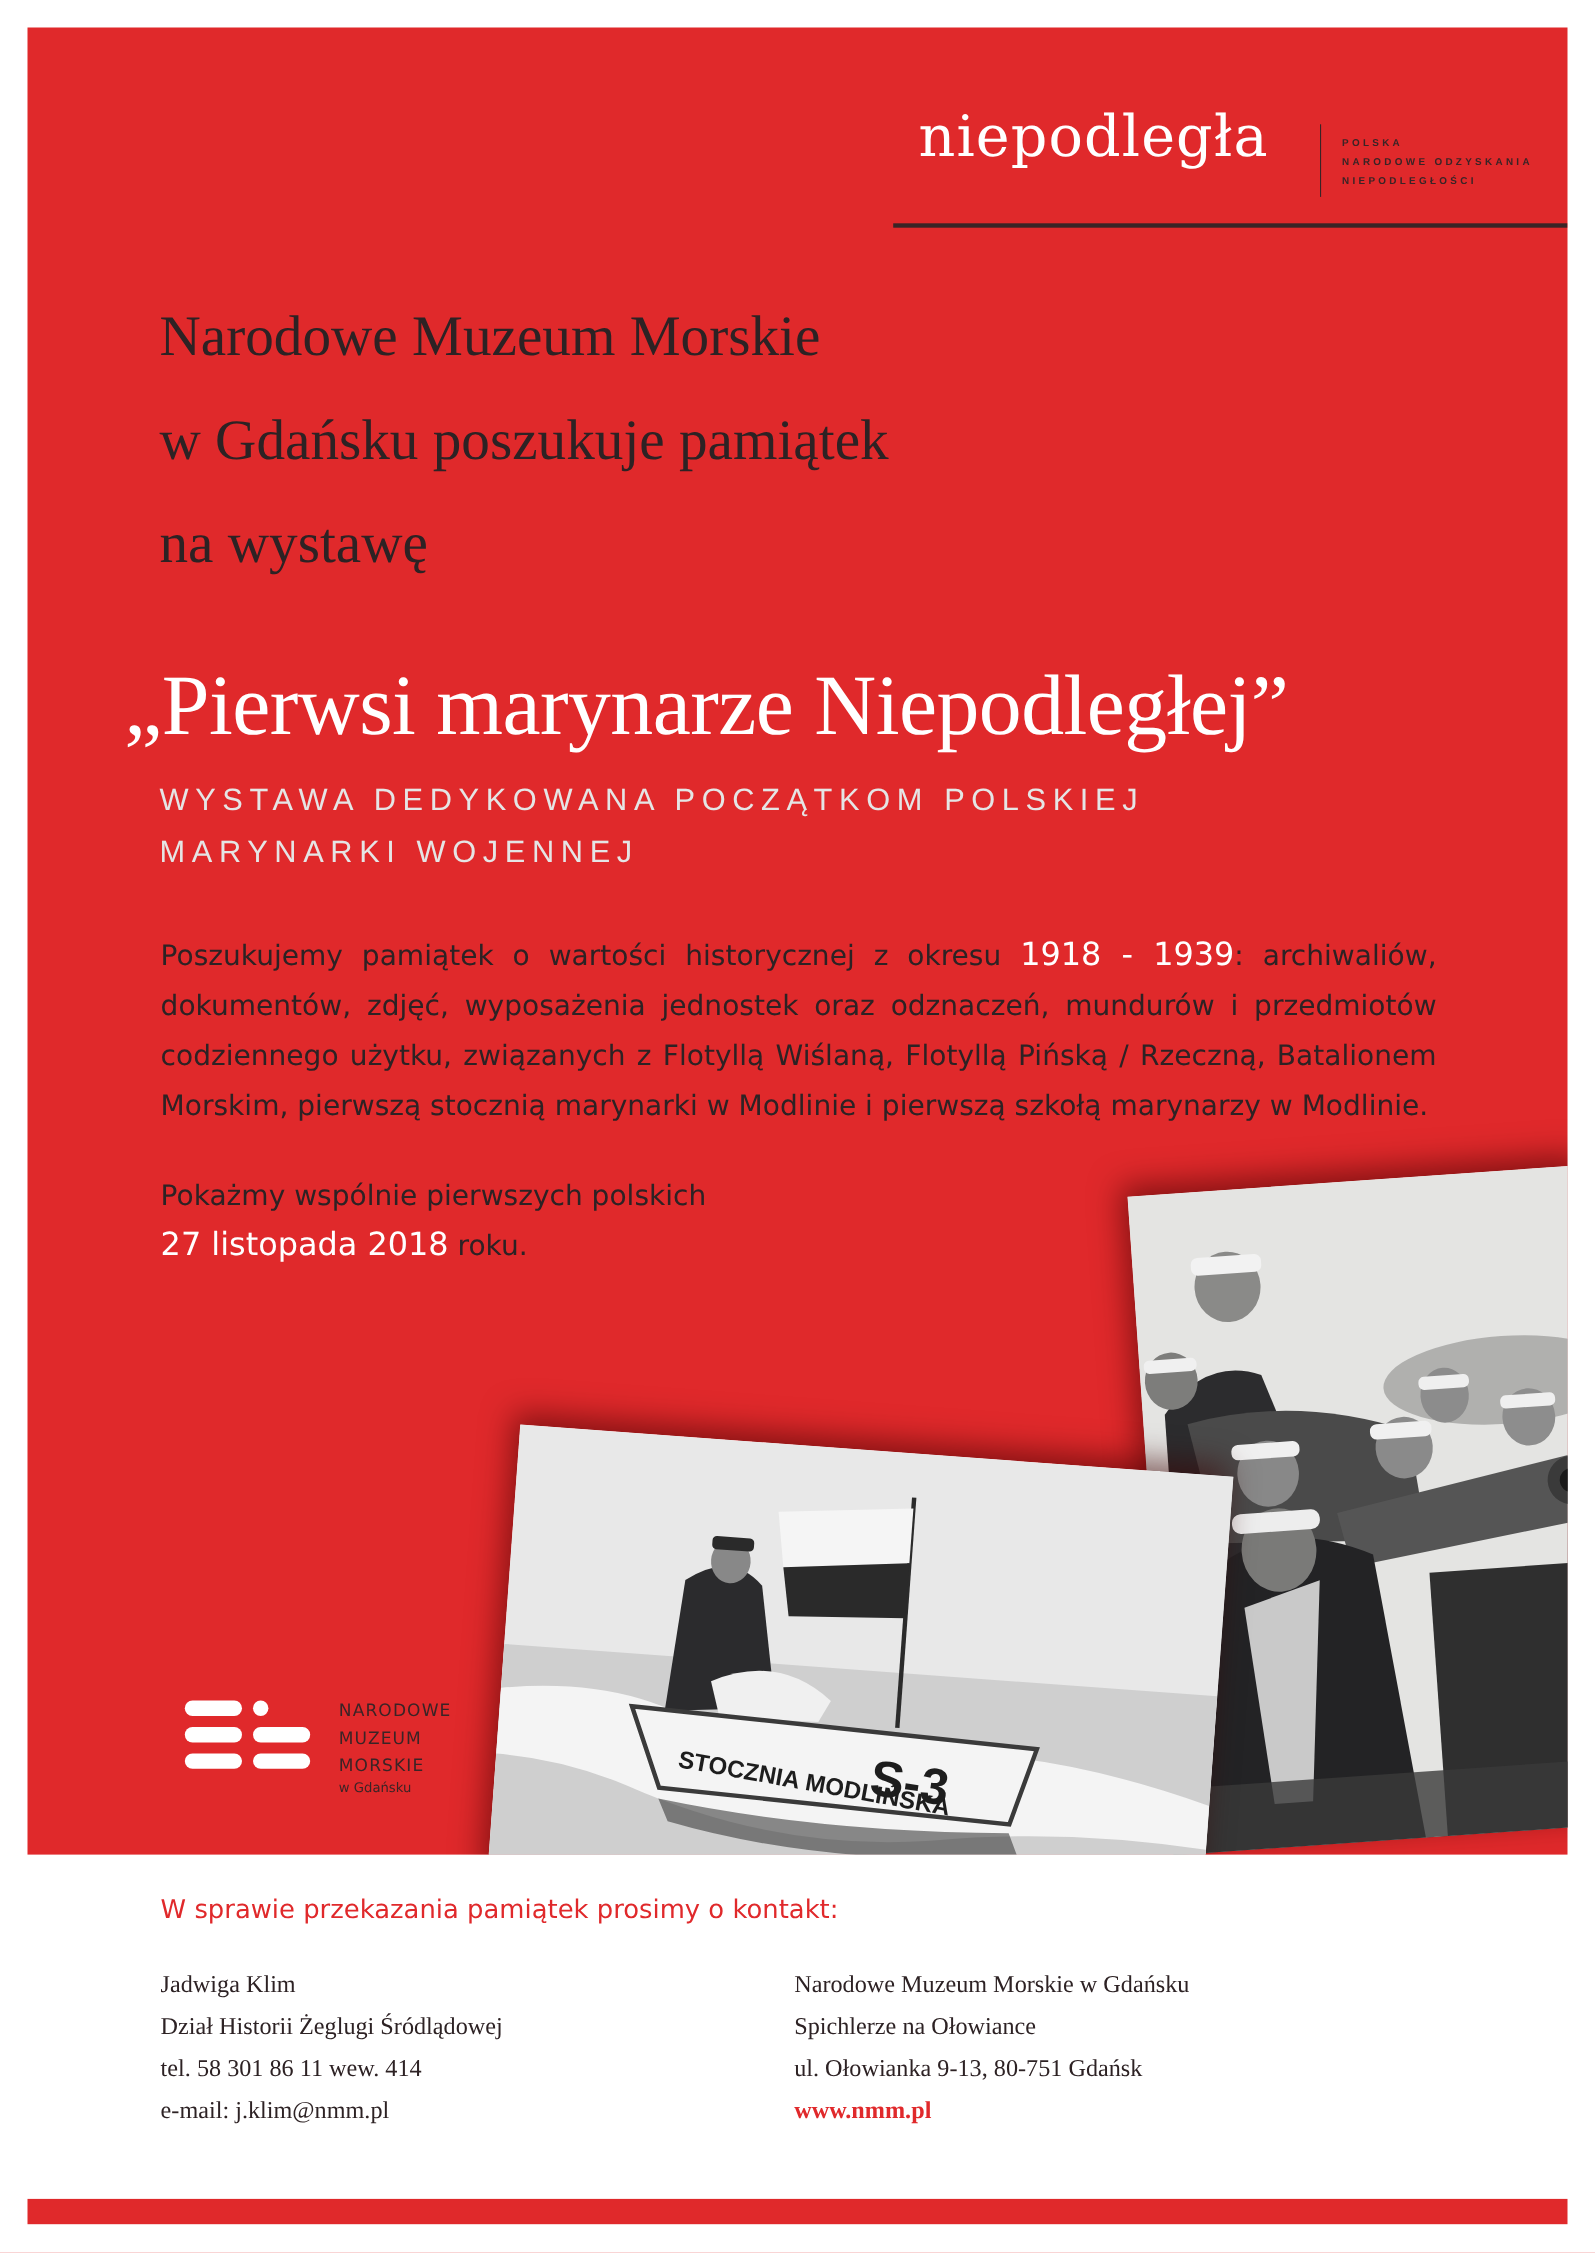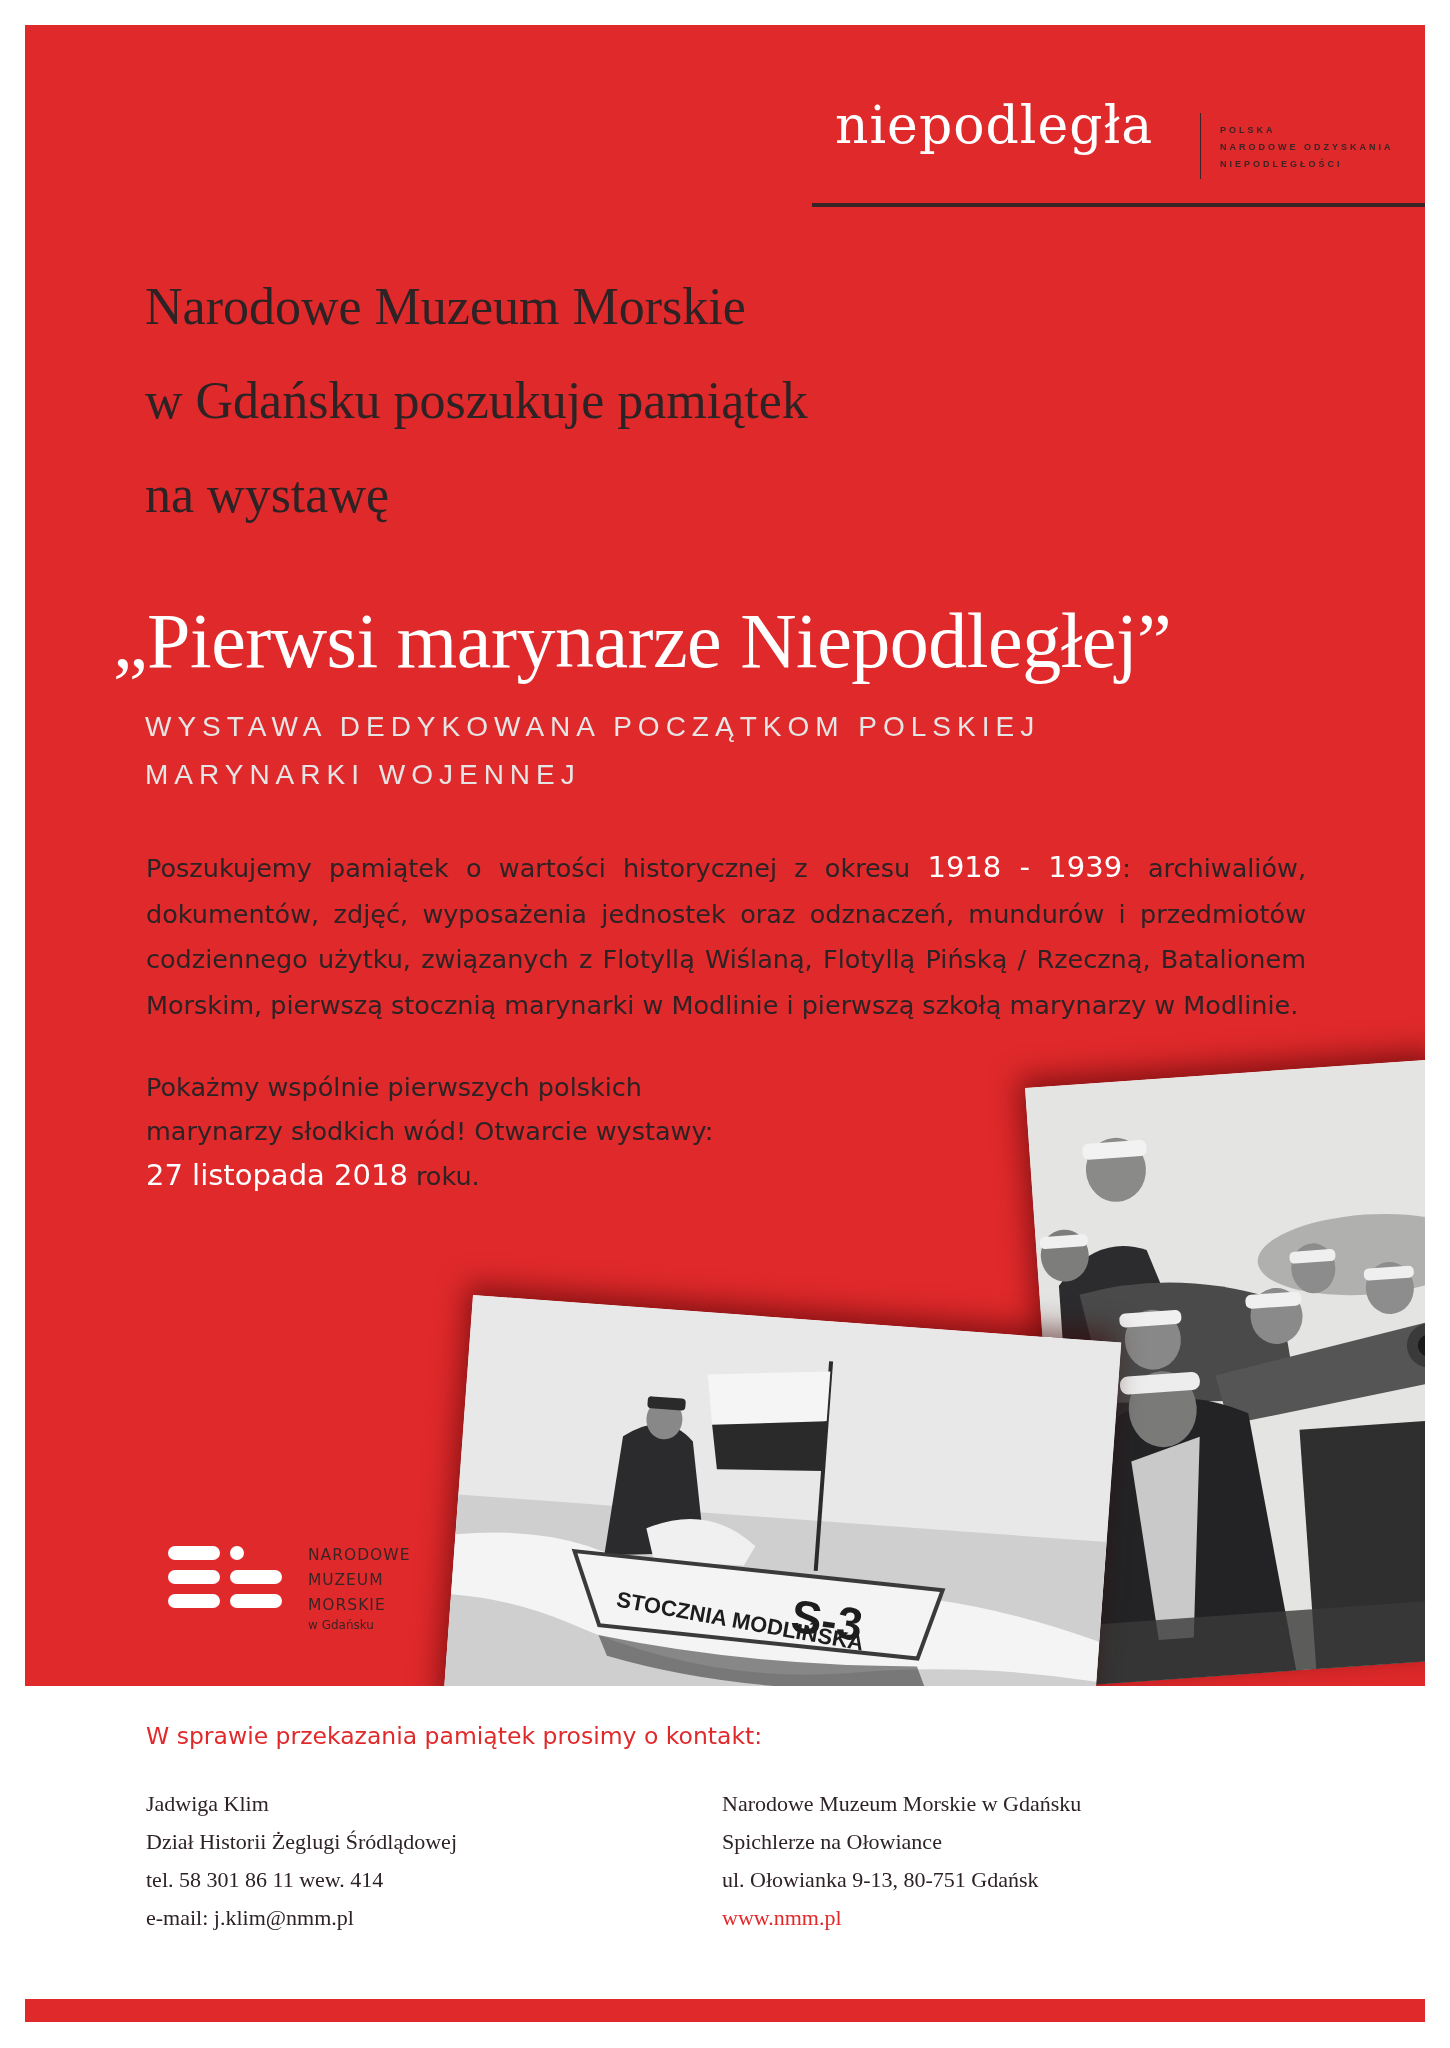--- a/index.html
+++ b/index.html
@@ -88,21 +88,21 @@
     .contact-heading {
       position:absolute; left:146px; top:1722px;
       font-family:"DejaVu Sans", sans-serif; font-size:23.5px; color:#e0292b;
     }
     .contact-col {
       position:absolute; top:1785px;
       font-family:"Liberation Serif", serif; font-size:22px; line-height:38px; color:#2d2224;
     }
     .contact-left { left:146px; }
     .contact-right { left:722px; }
-    .web { color:#e0292b; }
+    .web { color:#e0292b;font-weight:bold; }
     .bottom-bar {
       position:absolute; left:25px; top:1999px; width:1400px; height:23px; background:#e0292b;
     }
   </style>
 </head>
 <body>
 
 <div class="red-panel">
 
   <div class="brand-script">niepodległa</div>
@@ -124,21 +124,20 @@
 
   <div class="subtitle">
     <div>WYSTAWA DEDYKOWANA POCZĄTKOM POLSKIEJ</div>
     <div>MARYNARKI WOJENNEJ</div>
   </div>
 
   <p class="body-text" style="margin:0"><span>Poszukujemy pamiątek o wartości historycznej z okresu </span><span class="hl">1918 - 1939</span><span>: archiwaliów, dokumentów, zdjęć, wyposażenia jednostek oraz odznaczeń, mundurów i przedmiotów codziennego użytku, związanych z Flotyllą Wiślaną, Flotyllą Pińską / Rzeczną, Batalionem Morskim, pierwszą stocznią marynarki w Modlinie i pierwszą szkołą marynarzy w Modlinie.</span></p>
 
   <div class="body-text2">
     <div>Pokażmy wspólnie pierwszych polskich</div>
-    <div>marynarzy słodkich wód! Otwarcie wystawy:</div>
     <div><span class="date-hl">27 listopada 2018</span><span> roku.</span></div>
   </div>
 
   <div class="photo photo-crew">
     <svg class="crew-art" viewBox="0 0 420 600" preserveAspectRatio="none">
       <rect x="0" y="0" width="420" height="600" fill="#e4e4e2"></rect>
       <ellipse cx="330" cy="190" rx="110" ry="40" fill="#9a9a98" opacity="0.7"></ellipse>
       <path d="M20 200 Q60 150 110 170 L140 260 L130 360 L20 380 Z" fill="#2c2c2e"></path>
       <ellipse cx="85" cy="88" rx="30" ry="32" fill="#8a8a88"></ellipse>
       <rect x="53" y="60" width="64" height="16" rx="6" fill="#f2f2f2"></rect>

